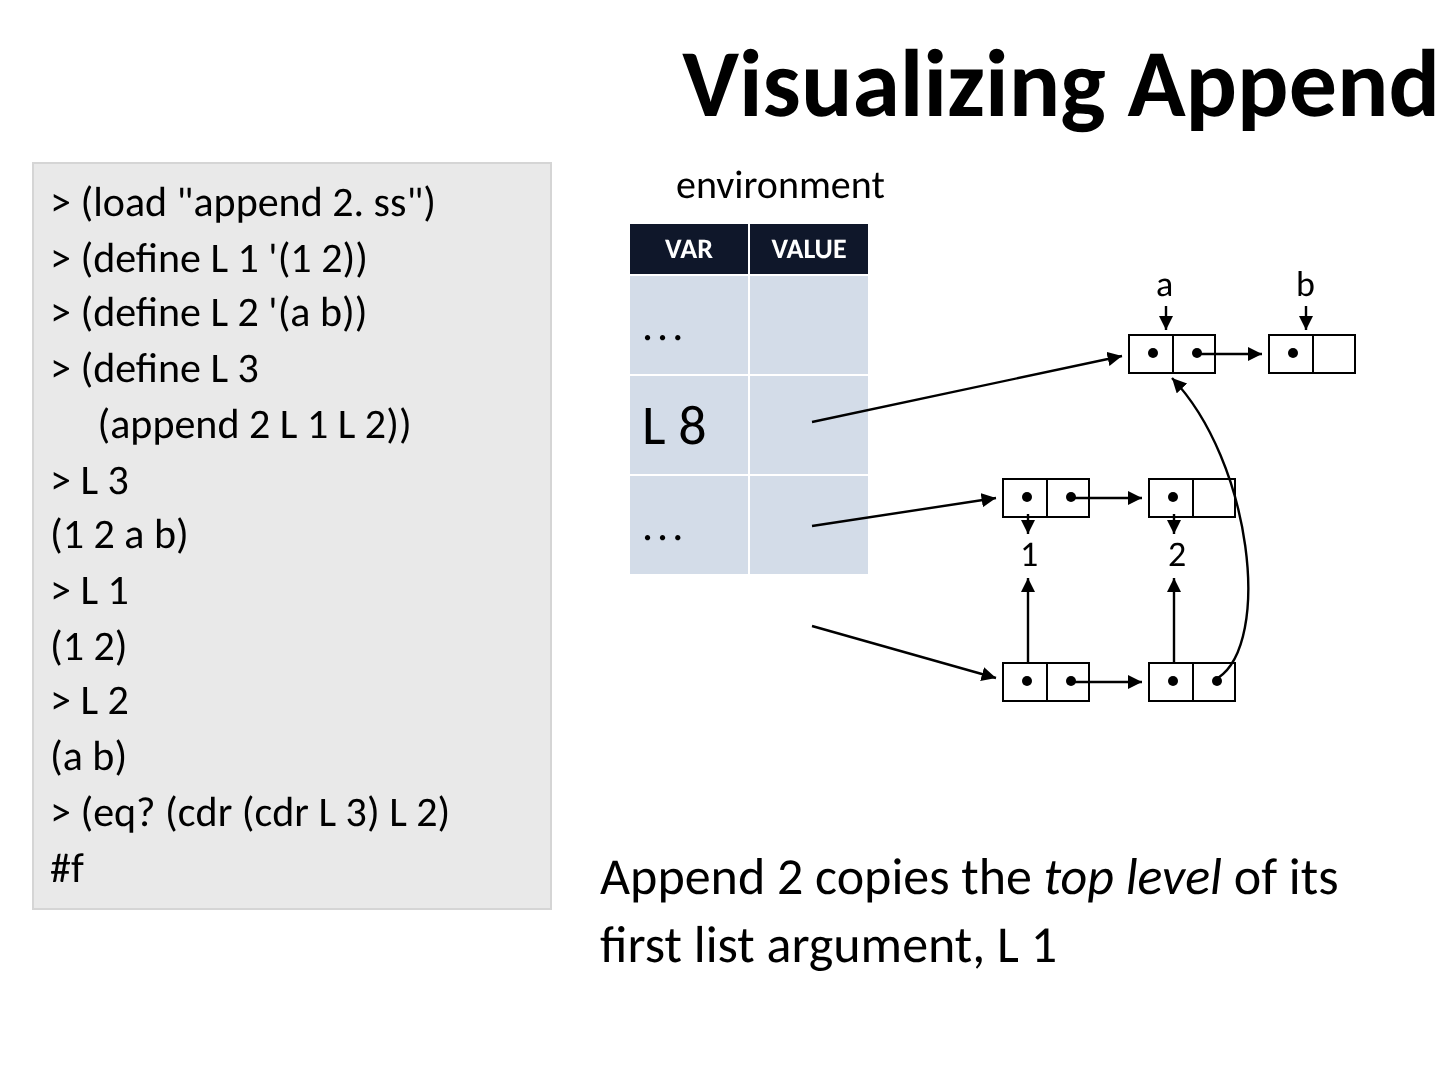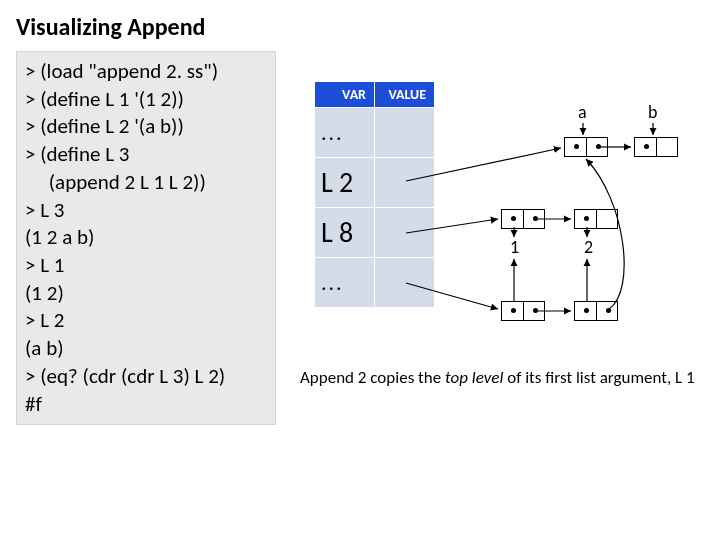--- a/index.html
+++ b/index.html
@@ -7,22 +7,22 @@
     margin: 0;
     width: 720px;
     height: 540px;
     background: #fff;
     font-family: "Segoe UI", Calibri, Arial, sans-serif;
     color: #000;
     position: relative;
     overflow: hidden;
   }
   .title {
-    text-align: left;
-    font-size: 24px;
+    text-align: right;
+    font-size: 48px;
     font-weight: 700;
     margin: 12px 0 10px 16px;
   }
   .content {
     display: flex;
     padding: 0 16px;
   }
   .code-block {
     width: 260px;
     background: #e9e9e9;
@@ -45,44 +45,44 @@
     font-size: 20px;
   }
   .env-table {
     position: absolute;
     top: 30px;
     left: 18px;
     border-collapse: collapse;
     font-size: 14px;
   }
   .env-table th {
-    background: #1d4ed8;
+    background: #0f172a;
     color: #fff;
     border: 1px solid #fff;
     padding: 4px 8px;
     font-weight: 700;
     width: 60px;
-    text-align: right;
+    text-align: center;
   }
   .env-table td {
     background: #d3dce8;
     border: 1px solid #fff;
     height: 50px;
     width: 60px;
     text-align: left;
     padding: 0 6px;
     font-size: 28px;
   }
   .env-table td.small { font-size: 22px; letter-spacing: 2px; }
   .caption {
     position: absolute;
-    top: 316px;
+    top: 341px;
     left: 4px;
     right: 4px;
-    font-size: 17px;
+    font-size: 26px;
     line-height: 1.3;
   }
   .caption .ital { font-style: italic; }
 
   
   .cons {
     position: absolute;
     border: 1px solid #000;
     width: 44px;
     height: 20px;
@@ -127,33 +127,30 @@
 &gt; L 3
 (1 2 a b)
 &gt; L 1
 (1 2)
 &gt; L 2
 (a b)
 &gt; (eq? (cdr (cdr L 3) L 2)
 #f</div>
 
   <div class="right">
+    <div class="env-label">environment</div>
 
     <table class="env-table">
       <tbody>
           <tr>
         <th>VAR</th>
         <th>VALUE</th>
       </tr>
       <tr>
         <td class="small">...</td>
-        <td></td>
-      </tr>
-      <tr>
-        <td>L 2</td>
         <td></td>
       </tr>
       <tr>
         <td>L 8</td>
         <td></td>
       </tr>
       <tr>
         <td class="small">...</td>
         <td></td>
       </tr>

